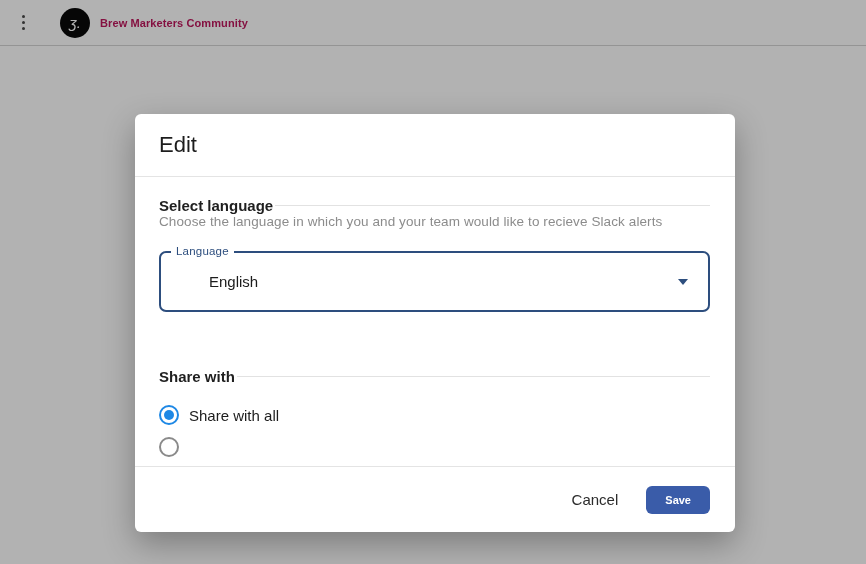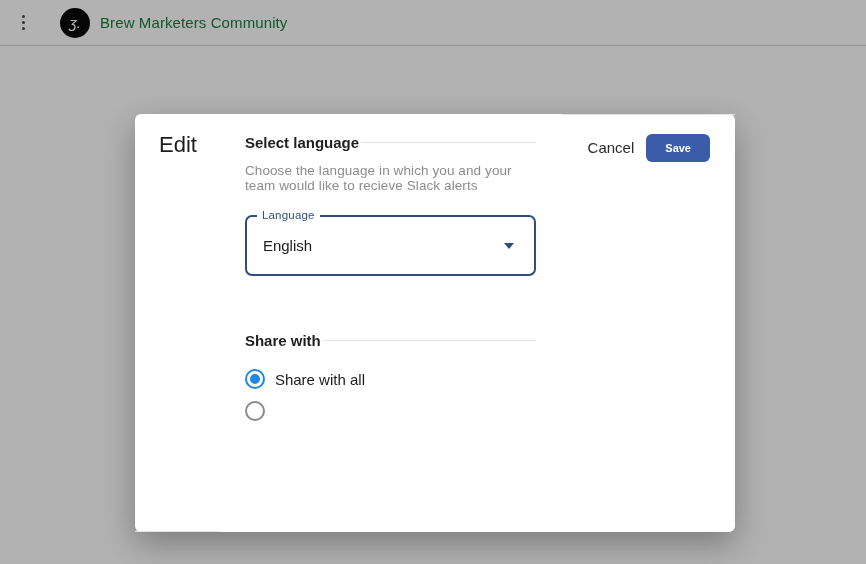--- a/index.html
+++ b/index.html
@@ -43,23 +43,23 @@
     background: #0a0a0a;
     color: #ffffff;
     display: flex;
     align-items: center;
     justify-content: center;
     font-size: 15px;
     font-style: italic;
     margin-left: 18px;
   }
   .brand-title {
-    font-size: 15px;
-    font-weight: 400;
-    color: #15803d;
+    font-size: 11px;
+    font-weight: 700;
+    color: #be185d;
     letter-spacing: 0.1px;
   }
 
   
   .overlay {
     position: absolute;
     inset: 0;
     background: rgba(0, 0, 0, 0.30);
   }
 
@@ -67,21 +67,21 @@
   .modal {
     position: absolute;
     left: 135px;
     top: 114px;
     width: 600px;
     height: 418px;
     background: #ffffff;
     border-radius: 6px;
     box-shadow: 0 12px 32px rgba(0,0,0,0.30);
     display: flex;
-    flex-direction: row;
+    flex-direction: column;
   }
   .modal-header {
     padding: 18px 24px;
     border-bottom: 1px solid #e4e4e4;
   }
   .modal-title {
     font-size: 22px;
     font-weight: 500;
     color: #1d1d1d;
   }
@@ -99,21 +99,21 @@
     font-weight: 600;
     color: #1f1f1f;
     white-space: nowrap;
   }
   .section-rule {
     flex: 1;
     height: 1px;
     background: #e2e2e2;
   }
   .section-desc {
-    margin-top: 12px;
+    margin-top: 0;
     font-size: 13.5px;
     color: #8c8c8c;
     letter-spacing: 0.1px;
   }
 
   
   .select-field {
     position: relative;
     margin-top: 22px;
     height: 61px;
@@ -131,20 +131,21 @@
     left: 10px;
     background: #ffffff;
     padding: 0 5px;
     font-size: 11.5px;
     color: var(--navy, #2d4e7e);
     letter-spacing: 0.2px;
   }
   .select-value {
     font-size: 15px;
     color: #1c1c1c;
+    margin-left: 32px;
   }
   .select-caret {
     margin-left: auto;
     width: 0; height: 0;
     border-left: 5.5px solid transparent;
     border-right: 5.5px solid transparent;
     border-top: 6.5px solid var(--navy, #2d4e7e);
   }
 
   .share-row { margin-top: 56px; }
@@ -183,21 +184,21 @@
     font-size: 15px;
     color: #1c1c1c;
   }
 
   .modal-footer {
     border-top: 1px solid #e4e4e4;
     height: 66px;
     display: flex;
     align-items: center;
     justify-content: flex-end;
-    gap: 10px;
+    gap: 26px;
     padding: 8px 25px;
   }
   .btn-cancel {
     background: none;
     border: none;
     font-family: inherit;
     font-size: 15px;
     color: #2b2b2b;
     cursor: pointer;
     padding: 6px 2px;

